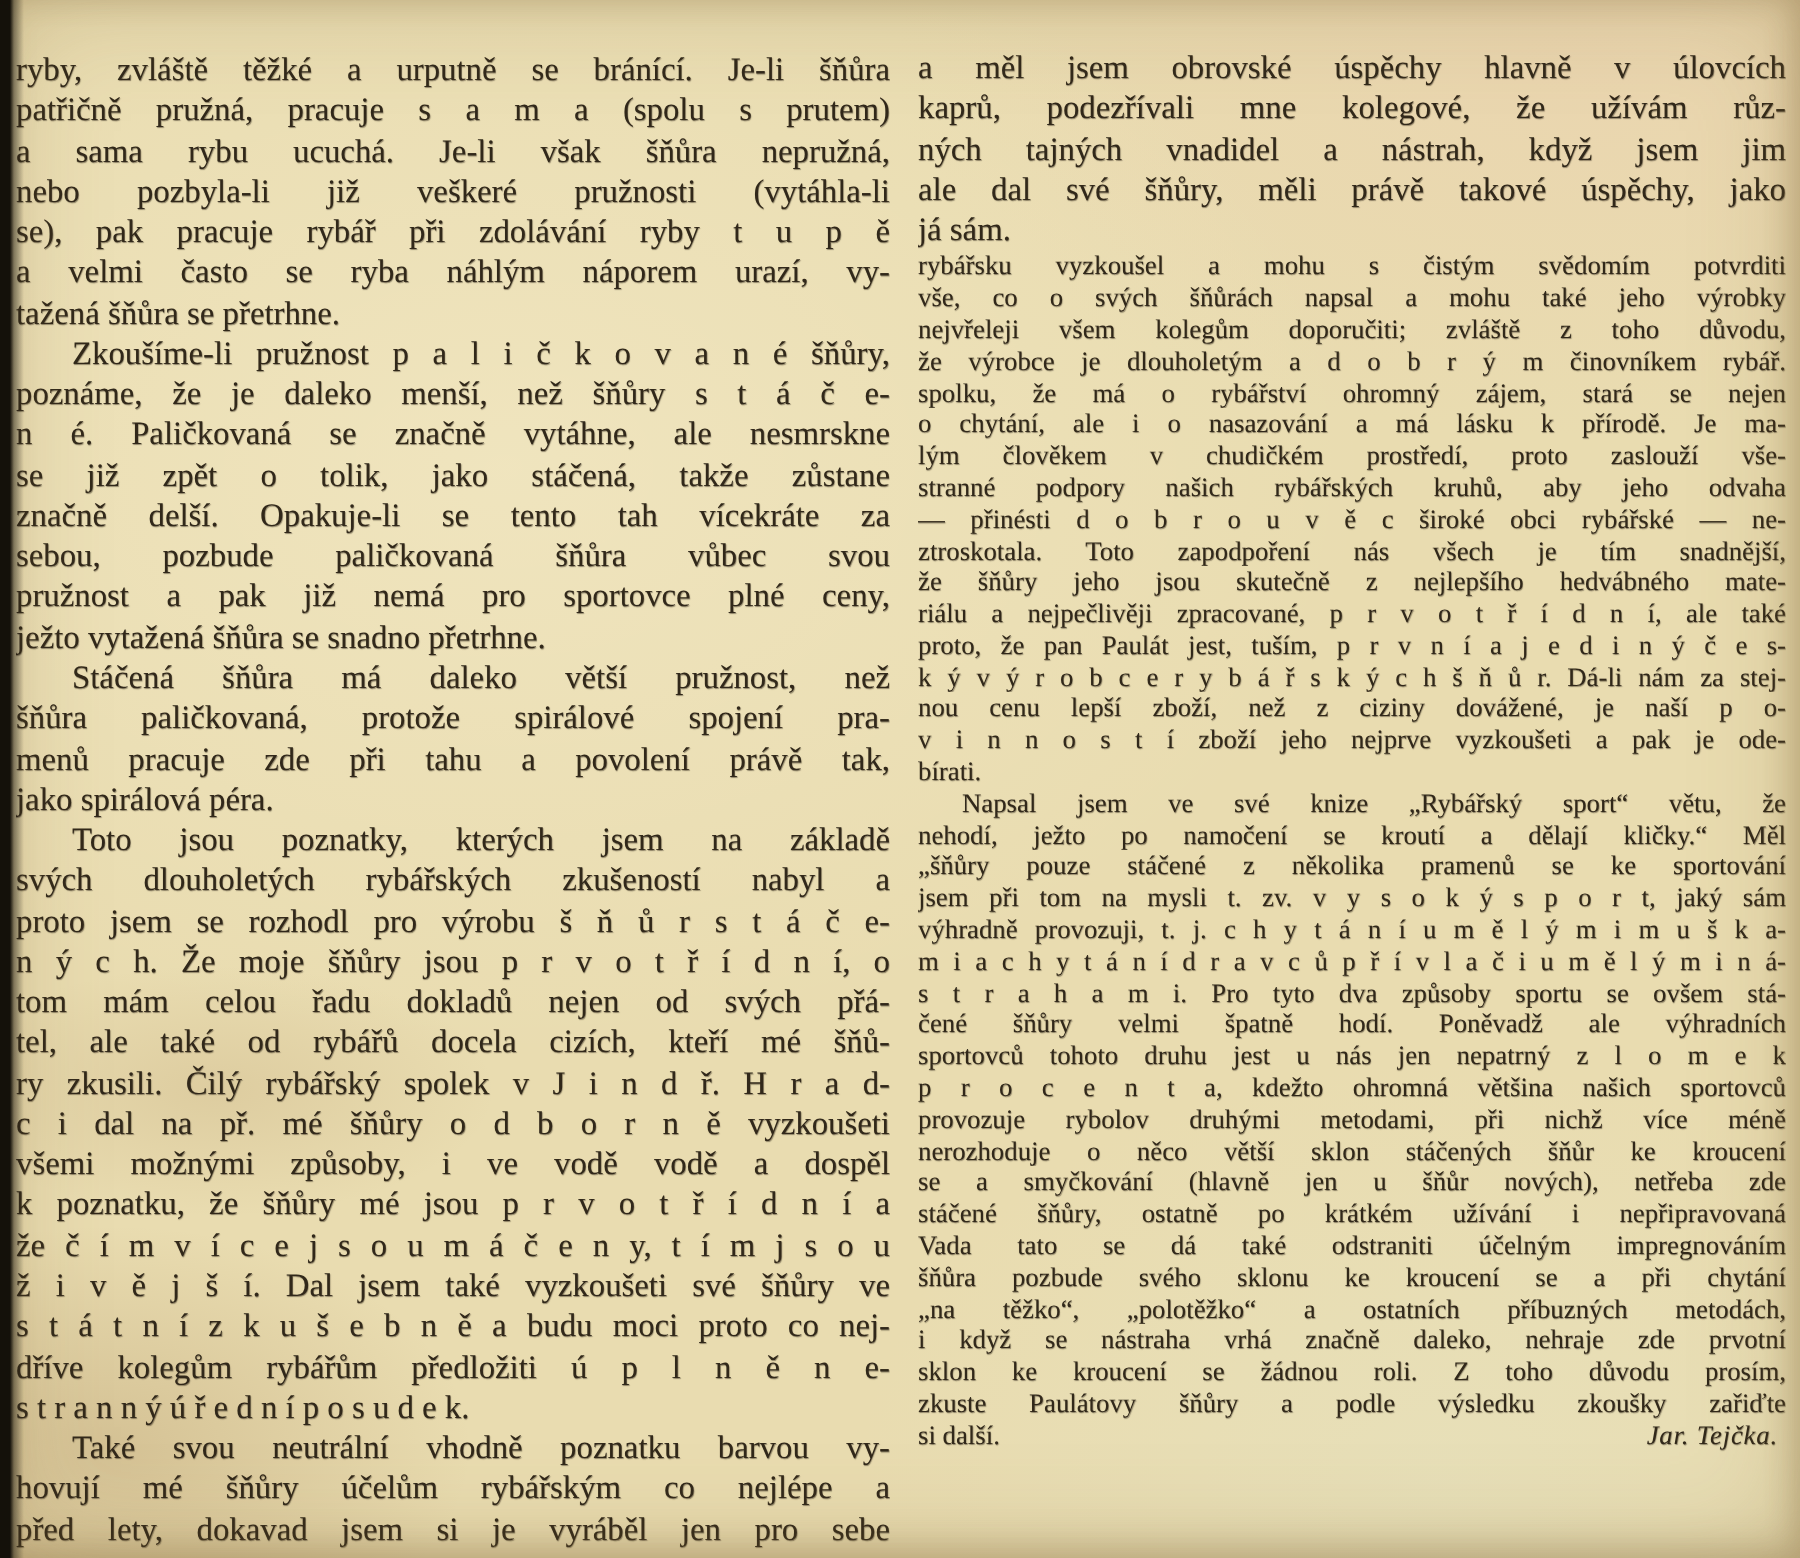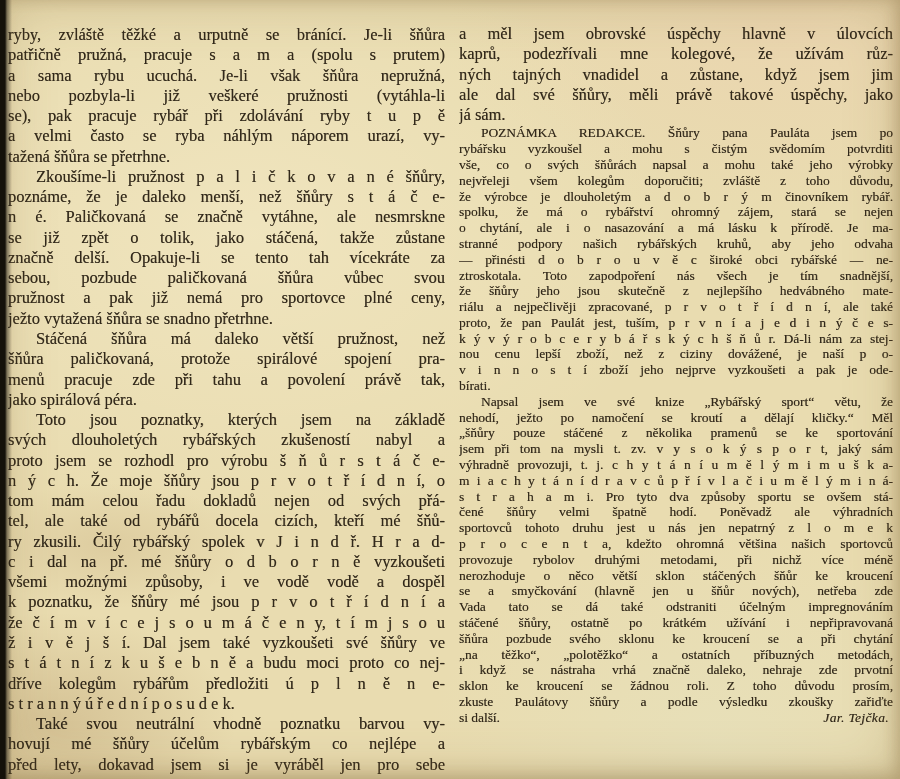--- a/index.html
+++ b/index.html
@@ -87,32 +87,32 @@
       <div class="line end">s t r a n n ý ú ř e d n í p o s u d e k.</div>
       <div class="line indent">Také svou neutrální vhodně poznatku barvou vy-</div>
       <div class="line">hovují mé šňůry účelům rybářským co nejlépe a</div>
       <div class="line">před lety, dokavad jsem si je vyráběl jen pro sebe</div>
     </div>
 
   <div class="col col-right">
     <div class="big">
         <div class="line">a měl jsem obrovské úspěchy hlavně v úlovcích</div>
         <div class="line">kaprů, podezřívali mne kolegové, že užívám růz-</div>
-        <div class="line">ných tajných vnadidel a zůstane, když jsem jim</div>
+        <div class="line">ných tajných vnadidel a nástrah, když jsem jim</div>
         <div class="line">ale dal své šňůry, měli právě takové úspěchy, jako</div>
         <div class="line end">já sám.</div>
       </div>
     <div class="small">
-        <div class="line indent">POZNÁMKA REDAKCE. Šňůry pana Pauláta jsem po</div>
         <div class="line">rybářsku vyzkoušel a mohu s čistým svědomím potvrditi</div>
         <div class="line">vše, co o svých šňůrách napsal a mohu také jeho výrobky</div>
         <div class="line">nejvřeleji všem kolegům doporučiti; zvláště z toho důvodu,</div>
         <div class="line">že výrobce je dlouholetým a d o b r ý m činovníkem rybář.</div>
         <div class="line">spolku, že má o rybářství ohromný zájem, stará se nejen</div>
         <div class="line">o chytání, ale i o nasazování a má lásku k přírodě. Je ma-</div>
+        <div class="line">lým člověkem v chudičkém prostředí, proto zaslouží vše-</div>
         <div class="line">stranné podpory našich rybářských kruhů, aby jeho odvaha</div>
         <div class="line">— přinésti d o b r o u v ě c široké obci rybářské — ne-</div>
         <div class="line">ztroskotala. Toto zapodpoření nás všech je tím snadnější,</div>
         <div class="line">že šňůry jeho jsou skutečně z nejlepšího hedvábného mate-</div>
         <div class="line">riálu a nejpečlivěji zpracované, p r v o t ř í d n í, ale také</div>
         <div class="line">proto, že pan Paulát jest, tuším, p r v n í a j e d i n ý č e s-</div>
         <div class="line">k ý v ý r o b c e r y b á ř s k ý c h š ň ů r. Dá-li nám za stej-</div>
         <div class="line">nou cenu lepší zboží, než z ciziny dovážené, je naší p o-</div>
         <div class="line">v i n n o s t í zboží jeho nejprve vyzkoušeti a pak je ode-</div>
         <div class="line end">bírati.</div>
@@ -122,22 +122,22 @@
         <div class="line">jsem při tom na mysli t. zv. v y s o k ý s p o r t, jaký sám</div>
         <div class="line">výhradně provozuji, t. j. c h y t á n í u m ě l ý m i m u š k a-</div>
         <div class="line">m i a c h y t á n í d r a v c ů p ř í v l a č i u m ě l ý m i n á-</div>
         <div class="line">s t r a h a m i. Pro tyto dva způsoby sportu se ovšem stá-</div>
         <div class="line">čené šňůry velmi špatně hodí. Poněvadž ale výhradních</div>
         <div class="line">sportovců tohoto druhu jest u nás jen nepatrný z l o m e k</div>
         <div class="line">p r o c e n t a, kdežto ohromná většina našich sportovců</div>
         <div class="line">provozuje rybolov druhými metodami, při nichž více méně</div>
         <div class="line">nerozhoduje o něco větší sklon stáčených šňůr ke kroucení</div>
         <div class="line">se a smyčkování (hlavně jen u šňůr nových), netřeba zde</div>
+        <div class="line">stáčené šňůry, ostatně po krátkém užívání i nepřipravovaná</div>
         <div class="line">Vada tato se dá také odstraniti účelným impregnováním</div>
-        <div class="line">stáčené šňůry, ostatně po krátkém užívání i nepřipravovaná</div>
         <div class="line">šňůra pozbude svého sklonu ke kroucení se a při chytání</div>
         <div class="line">„na těžko“, „polotěžko“ a ostatních příbuzných metodách,</div>
         <div class="line">i když se nástraha vrhá značně daleko, nehraje zde prvotní</div>
         <div class="line">sklon ke kroucení se žádnou roli. Z toho důvodu prosím,</div>
         <div class="line">zkuste Paulátovy šňůry a podle výsledku zkoušky zařiďte</div>
       </div>
     <div class="small closing">
       <span>si další.</span>
       <span class="sig">Jar. Tejčka.</span>
     </div>

